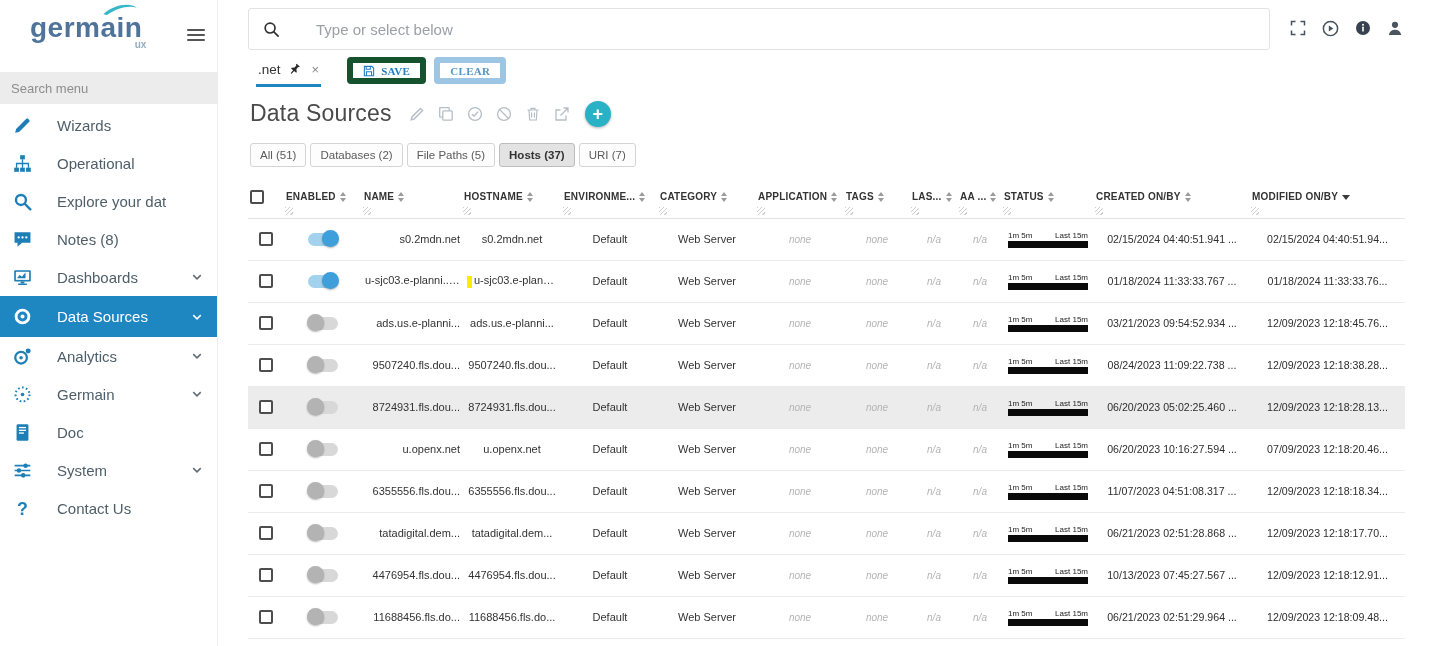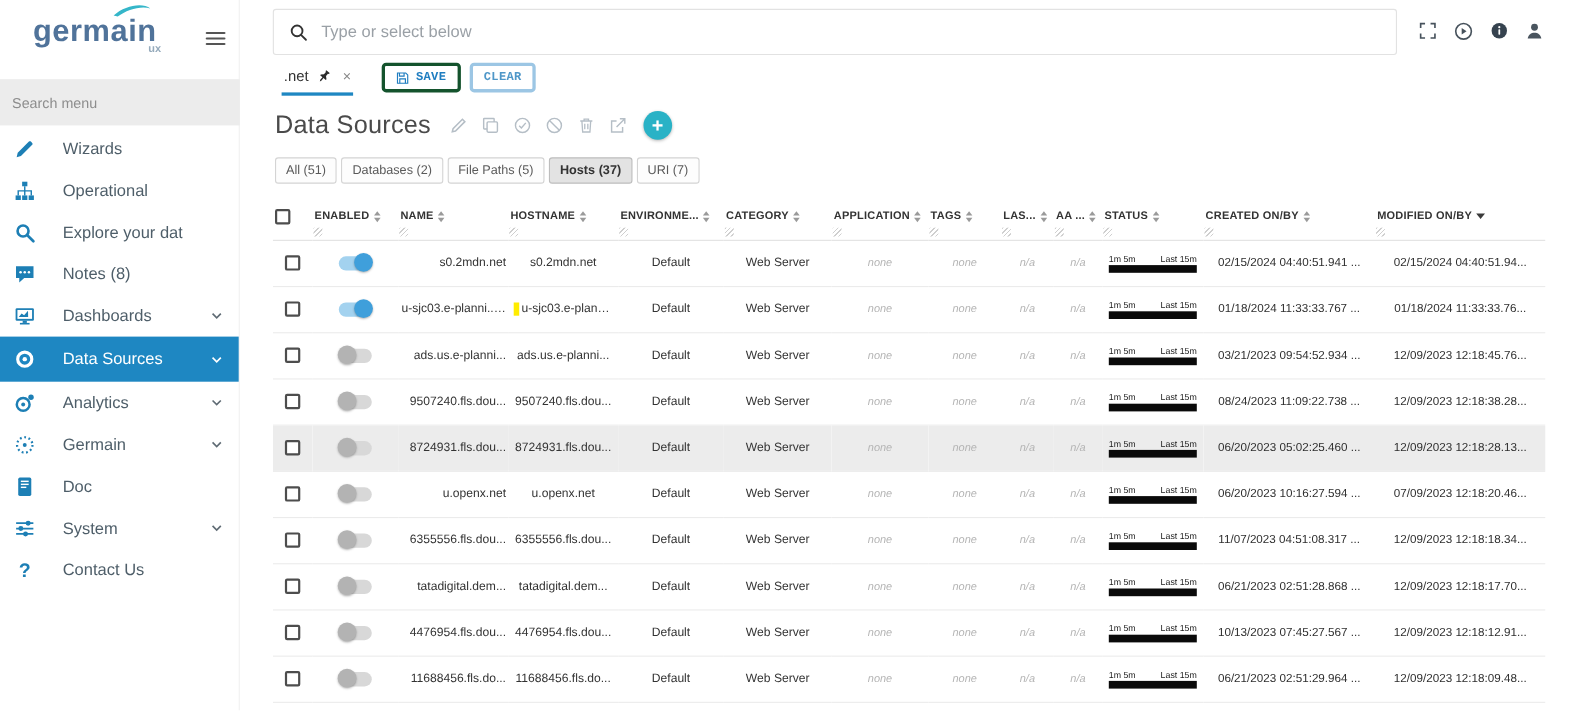--- a/index.html
+++ b/index.html
@@ -10,52 +10,52 @@
   
   .sidebar { position:absolute; left:0; top:0; width:218px; height:646px; background:#fff;
     border-right:1px solid #f0f0f0; z-index:2; }
   .side-head { position:relative; height:68px; }
   .logo { position:absolute; left:30px; top:12px; }
   .logo-text { font-size:28px; font-weight:bold; color:#50739a; letter-spacing:.5px; }
   .logo-sub { position:absolute; right:-4px; bottom:-6px; font-size:10px; color:#96abbc; font-weight:bold; }
   .swoosh { position:absolute; top:-9px; right:2px; width:40px; height:13px; }
   .hamburger { position:absolute; right:12px; top:26px; width:18px; cursor:pointer; }
   .hamburger i { display:block; height:2px; background:#555; margin:3px 0; border-radius:1px; }
-  .side-search { display:block; width:218px; height:42px; background:#ececec; border:none; outline:none;
+  .side-search { display:block; width:218px; height:32px; background:#ececec; border:none; outline:none;
     padding:0 11px; font-size:13px; color:#555; font-family:inherit; margin-top:4px; }
   .side-search::placeholder { color:#8d8d8d; }
   .nav { margin-top:2px; }
   .nav-item { height:38px; display:flex; align-items:center; gap:25px; padding:0 14px 0 13px;
     font-size:15px; color:#4e5e69; cursor:pointer; }
   .nav-icon { width:19px; height:19px; color:#1d7fb5; flex:0 0 19px; display:flex; }
   .nav-icon svg { width:100%; height:100%; }
   .nav-label { flex:1; white-space:nowrap; overflow:hidden; }
   .nav-chevron { width:12px; height:12px; color:#5f6b74; display:flex; }
   .nav-chevron svg { width:100%; height:100%; }
   .nav-item.active { background:#1e87c2; color:#fff; height:41px; }
   .nav-item.active .nav-icon, .nav-item.active .nav-chevron { color:#fff; }
 
   
   .main { position:absolute; left:218px; top:0; right:0; bottom:0; }
   .topbar-search { position:absolute; left:30px; top:8px; width:1022px; height:42px;
     border:1px solid #e2e2e2; border-radius:3px; display:flex; align-items:center; gap:12px; padding:0 14px; }
-  .topbar-search input { flex:1; border:none; outline:none; font-size:15px; color:#333; font-family:inherit; }
+  .topbar-search input { flex:1; border:none; outline:none; font-size:15px; color:#333; font-family:inherit;margin-left:24px; }
   .topbar-search input::placeholder { color:#9aa0a6; }
   .top-icons { position:absolute; right:26px; top:20px; display:flex; gap:16px; color:#47525c; }
   .top-icons span { display:flex; cursor:pointer; }
 
   
   .chip-row { position:absolute; left:38px; top:60px; display:flex; align-items:center; }
   .chip { display:flex; align-items:center; gap:7px; padding:2px 2px 7px 2px;
     border-bottom:3px solid #1e87c2; margin-right:26px; cursor:pointer; }
   .chip-label { font-size:13.5px; color:#333; }
   .chip-close { color:#888; font-size:13px; margin-left:4px; cursor:pointer; }
   .btn { height:27px; display:inline-flex; align-items:center; gap:6px; padding:0 10px; background:#fff;
-    border:3px solid #14532d; border-radius:4px; color:#1f7dc0; font-size:11px; font-weight:bold;
-    letter-spacing:.3px; font-family:Liberation Mono, monospace; cursor:pointer; margin-right:8px; margin-top:-6px; }
+    border:6px solid #14532d; border-radius:4px; color:#1f7dc0; font-size:11px; font-weight:bold;
+    letter-spacing:.3px; font-family:Liberation Serif, serif; cursor:pointer; margin-right:8px; margin-top:-6px; }
   .btn.clear { border-color:#9cc6e4; color:#4f97c8; }
 
   
   .title-row { position:absolute; left:32px; top:100px; display:flex; align-items:center; gap:17px; }
   .title-row h1 { font-size:23px; font-weight:500; color:#4a4a4a; letter-spacing:.2px; }
   .title-actions { display:flex; align-items:center; gap:13px; color:#b5bec6; }
   .title-actions > span { width:16px; height:16px; display:flex; cursor:pointer; }
   .title-actions svg { width:100%; height:100%; }
   .add-btn { width:26px !important; height:26px !important; border-radius:50%; background:#29b2c6; color:#fff;
     font-size:18px; font-weight:bold; display:flex; align-items:center; justify-content:center;

